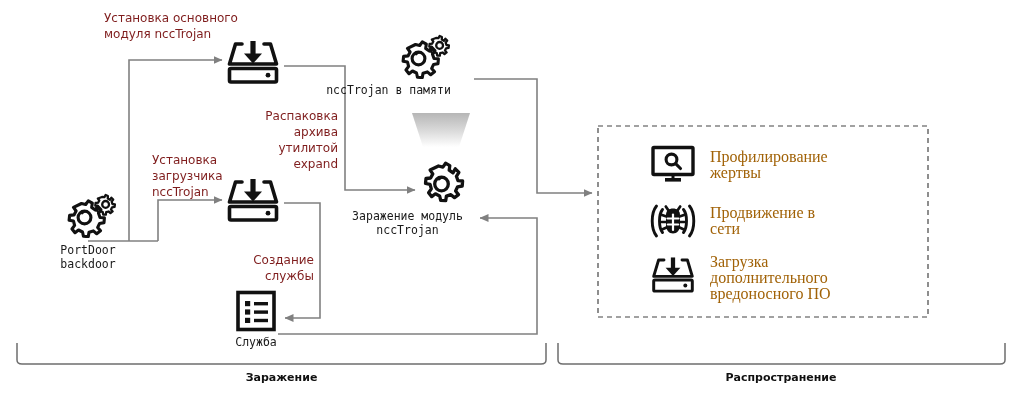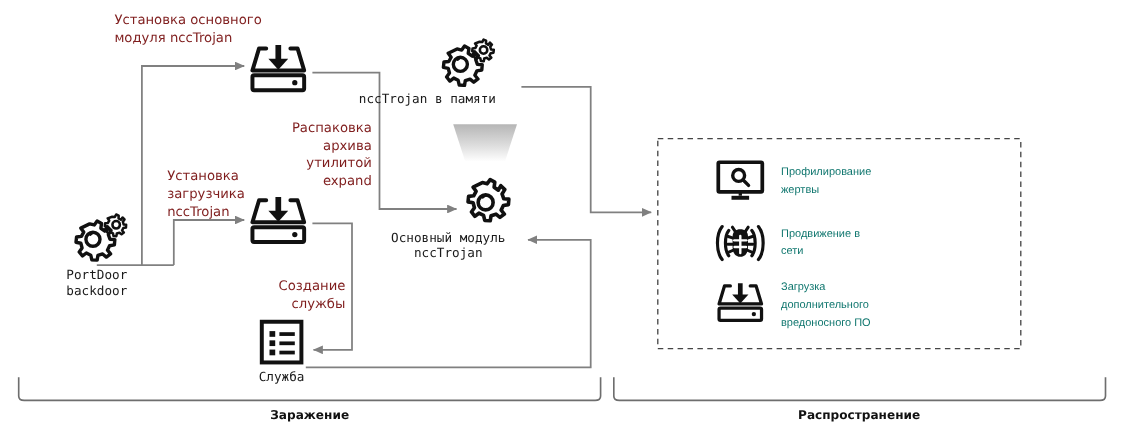--- a/index.html
+++ b/index.html
@@ -68,23 +68,23 @@
   }
   .outcome-icon {
     width: 46px;
     height: 46px;
     flex: 0 0 46px;
     display: flex;
     align-items: center;
     justify-content: center;
   }
   .outcome-text {
-    font-family: Liberation Sans, sans-serif;
-    font-size: 10px;
-    color: #0f766e;
+    font-family: Liberation Serif, serif;
+    font-size: 16px;
+    color: #a16207;
     line-height: 16px;
     white-space: pre-line;
     margin-left: 14px;
   }
   .icon-box {
     width: 56px;
     height: 50px;
     display: flex;
     align-items: center;
     justify-content: center;
@@ -235,21 +235,21 @@
           <path d="M22.5,3.0 l4.4,1.1 2.7,-3.8 4.2,2.3 -0.6,4.6 3.8,2.7 2.3,-4.1 3.6,3.6
                    -2.5,3.9 1.6,4.4 4.6,0.3 -0.4,5.0 -4.6,0.8 -2.0,4.2 2.9,3.6 -4.0,3.0
                    -3.6,-2.9 -4.5,1.4 -0.7,4.6 -5.0,-0.3 -1.1,-4.5 -4.2,-2.1 -3.7,2.8
                    -3.1,-3.9 2.7,-3.8 -1.2,-4.5 -4.6,-0.9 0.5,-5.0 4.6,-0.5 2.2,-4.1
                    -2.7,-3.8 z" transform="translate(0,3)"></path>
           <circle cx="25.5" cy="24.0" r="6.8"></circle>
         </g>
         <path d="M23,19.5 l2.8,-2.2" stroke="#111111" stroke-width="2.1" stroke-linecap="round" fill="none"></path>
       </svg>
     </div>
-    <div class="node-label" style="width:190px; margin-left:-69px;">Основный модуль
+    <div class="node-label" style="width:190px; margin-left:-69px;">Заражение модуль
 nccTrojan</div>
   </div>
 
   <div class="edge-label left-align" style="left:104px; top:10px; width:200px;">Установка основного
 модуля nccTrojan</div>
 
   <div class="edge-label left-align" style="left:152px; top:152px; width:100px;">Установка
 загрузчика
 nccTrojan</div>
 

